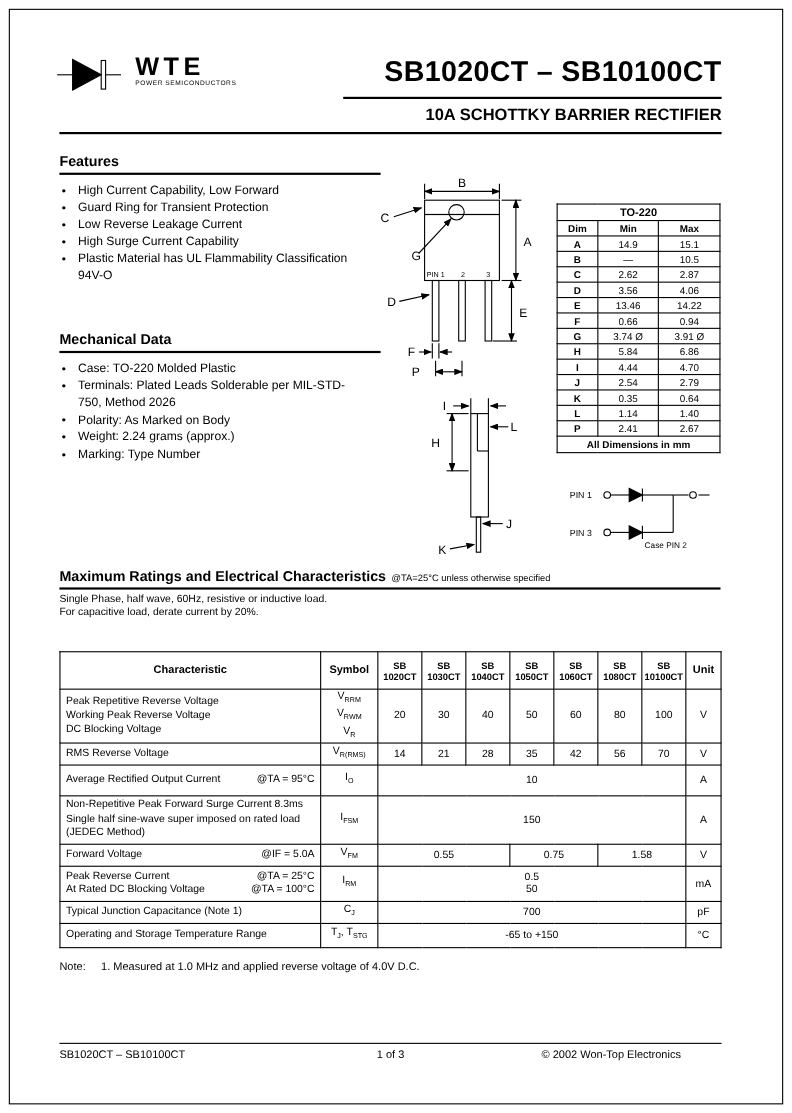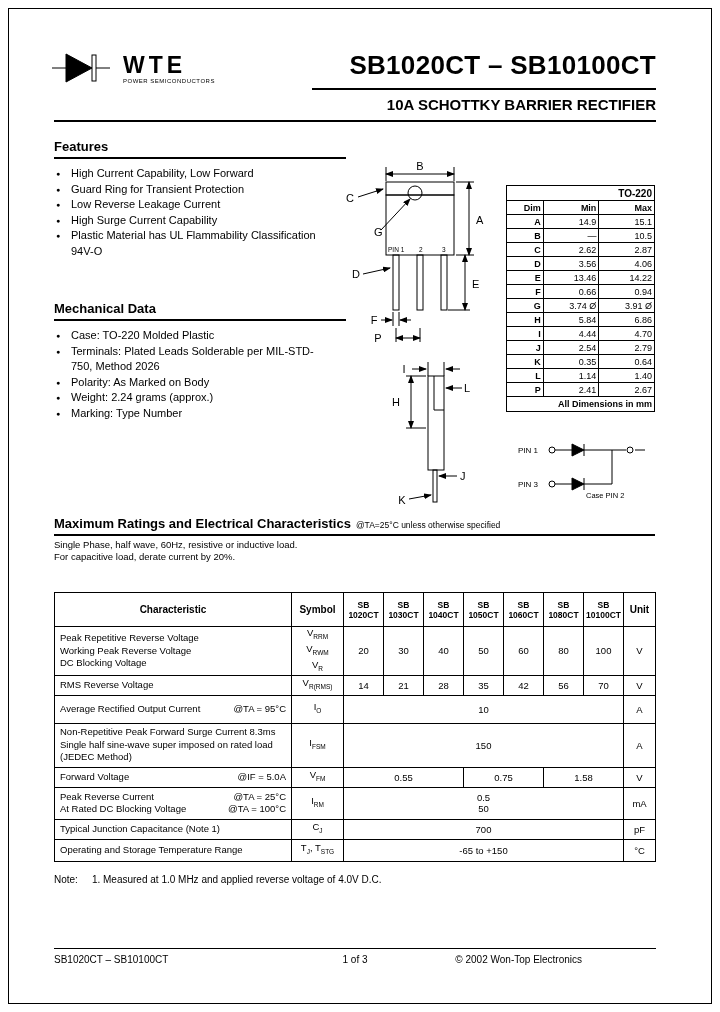--- a/index.html
+++ b/index.html
@@ -2,21 +2,21 @@
 <html><head>
 <meta charset="utf-8">
 <style>
   *{box-sizing:border-box;margin:0;padding:0}
   html,body{width:720px;height:1012px}
   body{background:#fff;color:#000;font-family:"Liberation Sans","DejaVu Sans",sans-serif;position:relative;overflow:hidden}
   .abs{position:absolute}
   .frame{position:absolute;inset:8px;border:1px solid #000;pointer-events:none}
 
   
-  .logo{left:52px;top:48px;display:flex;align-items:center;gap:7px}
+  .logo{left:52px;top:48px;display:flex;align-items:flex-start;gap:7px}
   .brand{font-size:23px;font-weight:bold;letter-spacing:4px;line-height:24px}
   .brand-sub{font-size:6px;letter-spacing:.5px;margin-top:1px}
   .title{right:64px;top:50px;font-size:26px;font-weight:bold;letter-spacing:.3px;white-space:nowrap}
   .rule-title{left:312px;right:64px;top:88px;height:2px;background:#000}
   .subtitle{right:64px;top:96px;font-size:15px;font-weight:bold;white-space:nowrap}
   .rule-full{left:54px;right:64px;top:120px;height:2px;background:#000}
 
   
   .features{left:54px;top:139px;width:292px}
   .mech{left:54px;top:301px;width:292px}
@@ -33,21 +33,21 @@
   svg line,svg rect,svg circle,svg path.o{stroke:#000;fill:none;stroke-width:1}
   svg text{fill:#000;font-family:"Liberation Sans","DejaVu Sans",sans-serif}
   .dimlbl{font-size:11px}
   .pinlbl{font-size:6.5px}
   .schlbl{font-size:8px}
   .schlbl2{font-size:7.5px}
 
   
   .dimtbl{left:506px;top:185px}
   table.dt{border-collapse:collapse;width:149px;font-size:9px}
-  .dt th,.dt td{border:1px solid #000;text-align:right;height:14px;padding:0 2px}
+  .dt th,.dt td{border:1px solid #000;text-align:center;height:14px;padding:0 2px}
   .dt .t{font-weight:bold;font-size:10px;height:15px}
   .dt th{font-weight:bold}
   .dt .dim{font-weight:bold}
   .dt .ft{font-weight:bold;height:15px}
   .dt col.c1{width:37px}.dt col.c2{width:56px}.dt col.c3{width:56px}
 
   
   .maxr{left:54px;top:516px;width:601px}
   .maxr-h{display:flex;align-items:baseline;gap:5px;border-bottom:2px solid #000;padding-bottom:3px}
   .maxr-title{font-size:13px;font-weight:bold}
@@ -66,21 +66,21 @@
   .rt td.sym sub{font-size:6.5px}
   .rt td.val,.rt td.unit{text-align:center;font-size:9.5px;padding:0 1px}
   .split{display:flex;justify-content:space-between}
   tr.r1{height:44px}tr.r2{height:20px}tr.r3{height:28px}tr.r4{height:44px}
   tr.r5{height:20px}tr.r6{height:32px}tr.r7{height:20px}tr.r8{height:22px}
 
   .note{left:54px;top:874px;font-size:10px;display:flex;gap:14px}
   .footer-rule{left:54px;right:64px;top:948px;height:1px;background:#000}
   .footer{left:54px;right:64px;top:954px;display:flex;font-size:10px}
   .footer>span{flex:1}
-  .f-c{text-align:center}.f-r{text-align:left}
+  .f-c{text-align:center}.f-r{text-align:center}
 </style>
 </head>
 <body>
 
 <div class="page">
   <div class="frame"></div>
 
   <div class="abs logo">
     <svg width="64" height="40" viewBox="0 0 64 40">
       <line x1="0" y1="20" x2="14" y2="20"></line>

